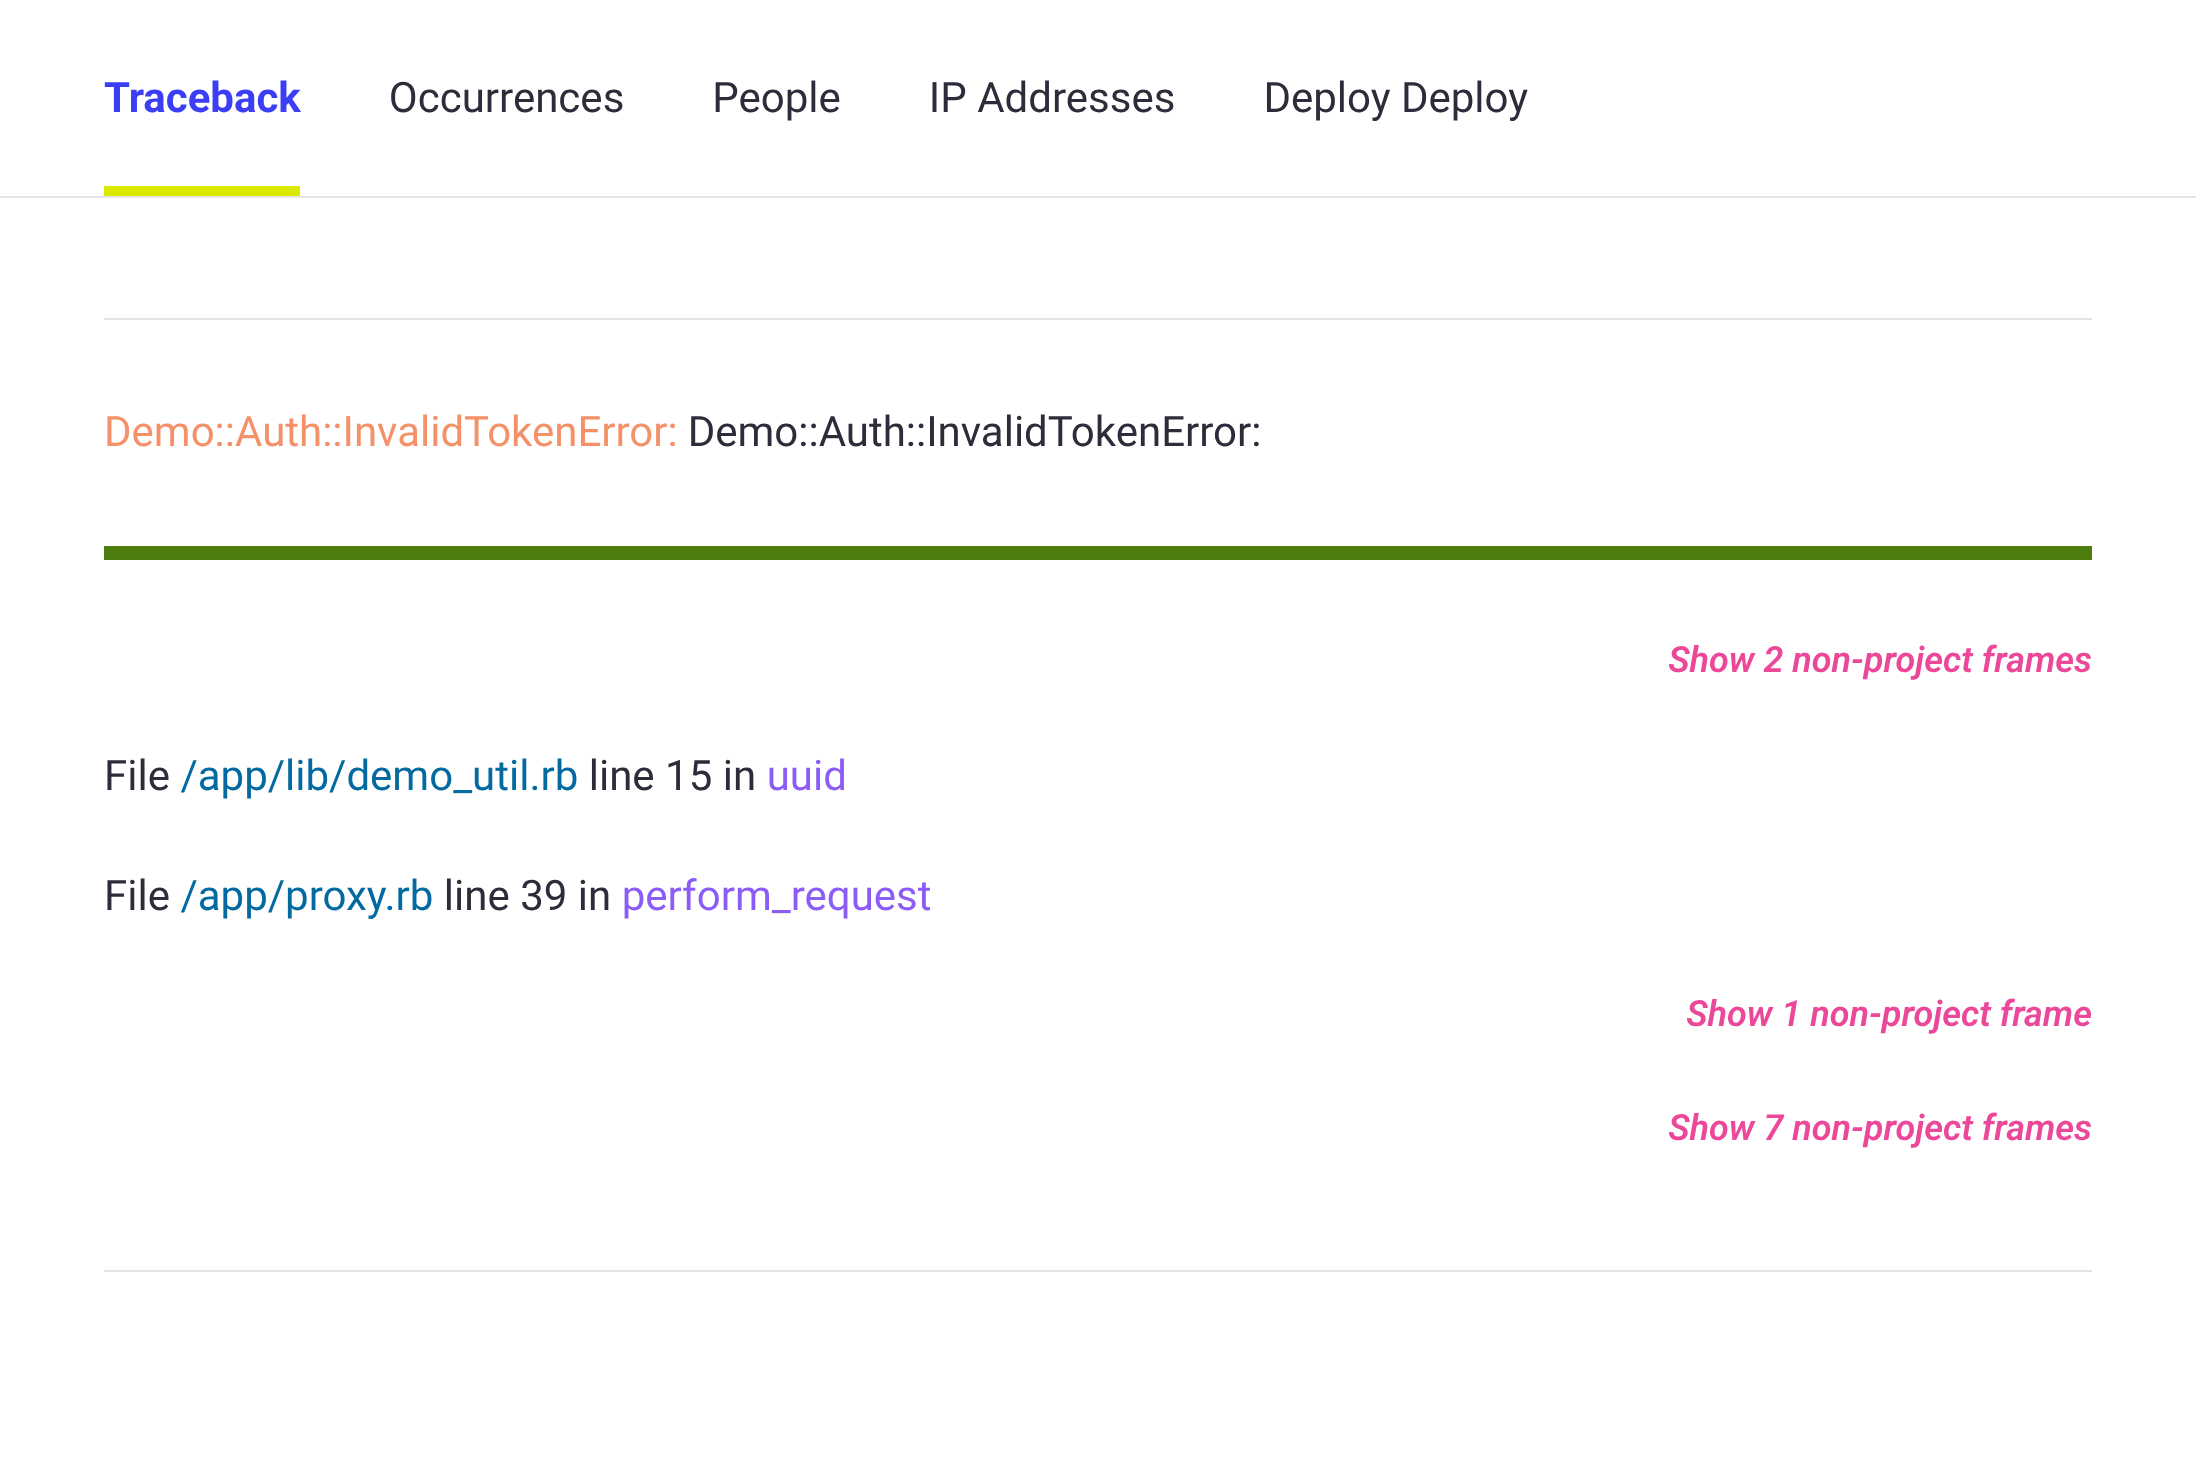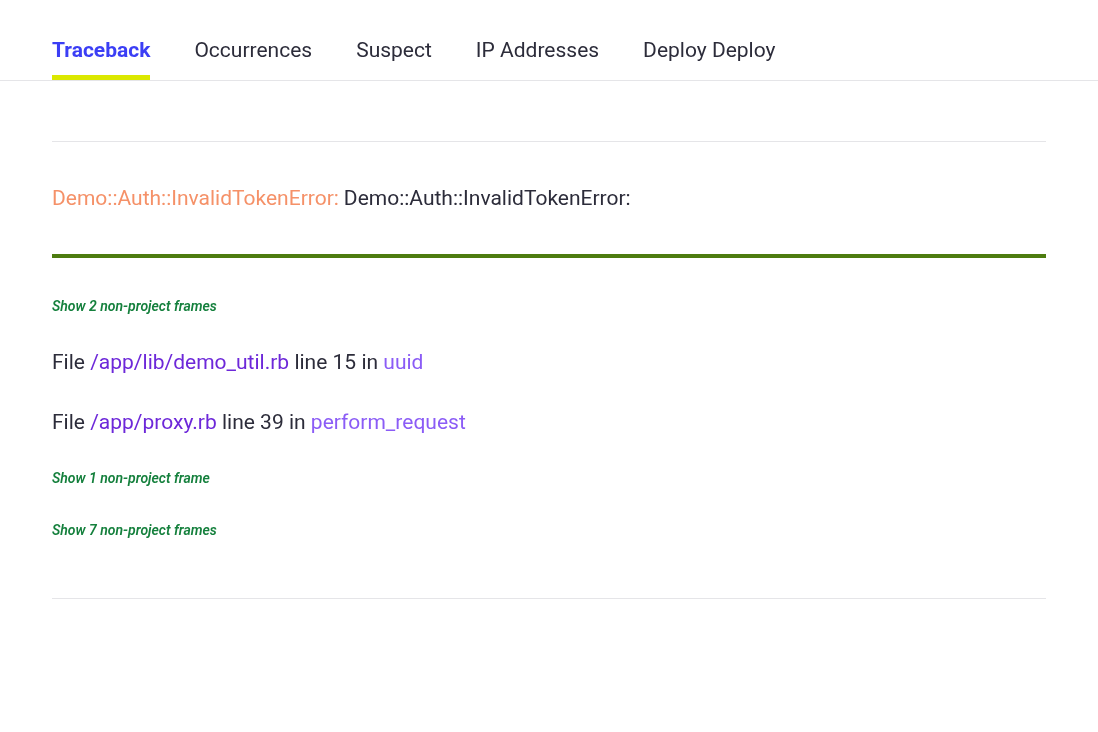--- a/index.html
+++ b/index.html
@@ -16,21 +16,21 @@
     .tabs-container {
       border-bottom: 1px solid #e5e5e8;
       padding: 0 52px;
     }
     .tabs {
       display: flex;
       gap: 44px;
       padding-top: 38px;
     }
     .tab {
-      padding-bottom: 18px;
+      padding-bottom: 36px;
       font-size: 21px;
       color: #2c2c3a;
       cursor: pointer;
       position: relative;
       text-align: center;
     }
     .tab.active {
       color: #3b3ef5;
       font-weight: 700;
     }
@@ -45,74 +45,75 @@
     }
     .content {
       padding: 0 52px;
     }
     .section-divider {
       border-top: 1px solid #e5e5e8;
       margin-top: 60px;
     }
     .error-section {
       padding: 44px 18px 44px 0;
-      border-bottom: 4px solid #4d7c0f;
+      border-bottom: 7px solid #4d7c0f;
     }
     .error-class {
       color: #f59168;
       font-size: 21px;
     }
     .error-message {
       color: #2c2c3a;
       font-size: 21px;
     }
     .traceback-section {
       padding: 40px 0 48px 0;
       border-bottom: 1px solid #e5e5e8;
     }
     .frame-toggle {
       font-style: italic;
       font-weight: 600;
-      font-size: 14px;
-      color: #15803d;
+      font-size: 18px;
+      color: #ec4899;
       cursor: pointer;
       margin-bottom: 36px;
+      text-align: right;
     }
     .frame-toggle:last-child {
       margin-bottom: 12px;
     }
     .frame-line {
       font-size: 21px;
       color: #2c2c3a;
       margin-bottom: 36px;
     }
     .frame-line:last-child {
       margin-bottom: 0;
     }
     .file-link {
-      color: #6d28d9;
+      color: #0369a1;
       cursor: pointer;
       margin-top: 43px;
     }
     .line-num {
       font-weight: 400;
     }
     .func-link {
       color: #8b5cf6;
       cursor: pointer;
     }
   </style>
 </head>
 <body>
 
 <div class="tabs-container">
   <div class="tabs">
     <div class="tab active">Traceback</div>
     <div class="tab">Occurrences</div>
-    <div class="tab">Suspect</div>
+    <div class="tab">People</div>
     <div class="tab">IP Addresses</div>
     <div class="tab">Deploy Deploy</div>
   </div>
 </div>
 
 <div class="content">
   <div class="section-divider"></div>
 
   <div class="error-section">
     <span class="error-class">Demo::Auth::InvalidTokenError:</span>

